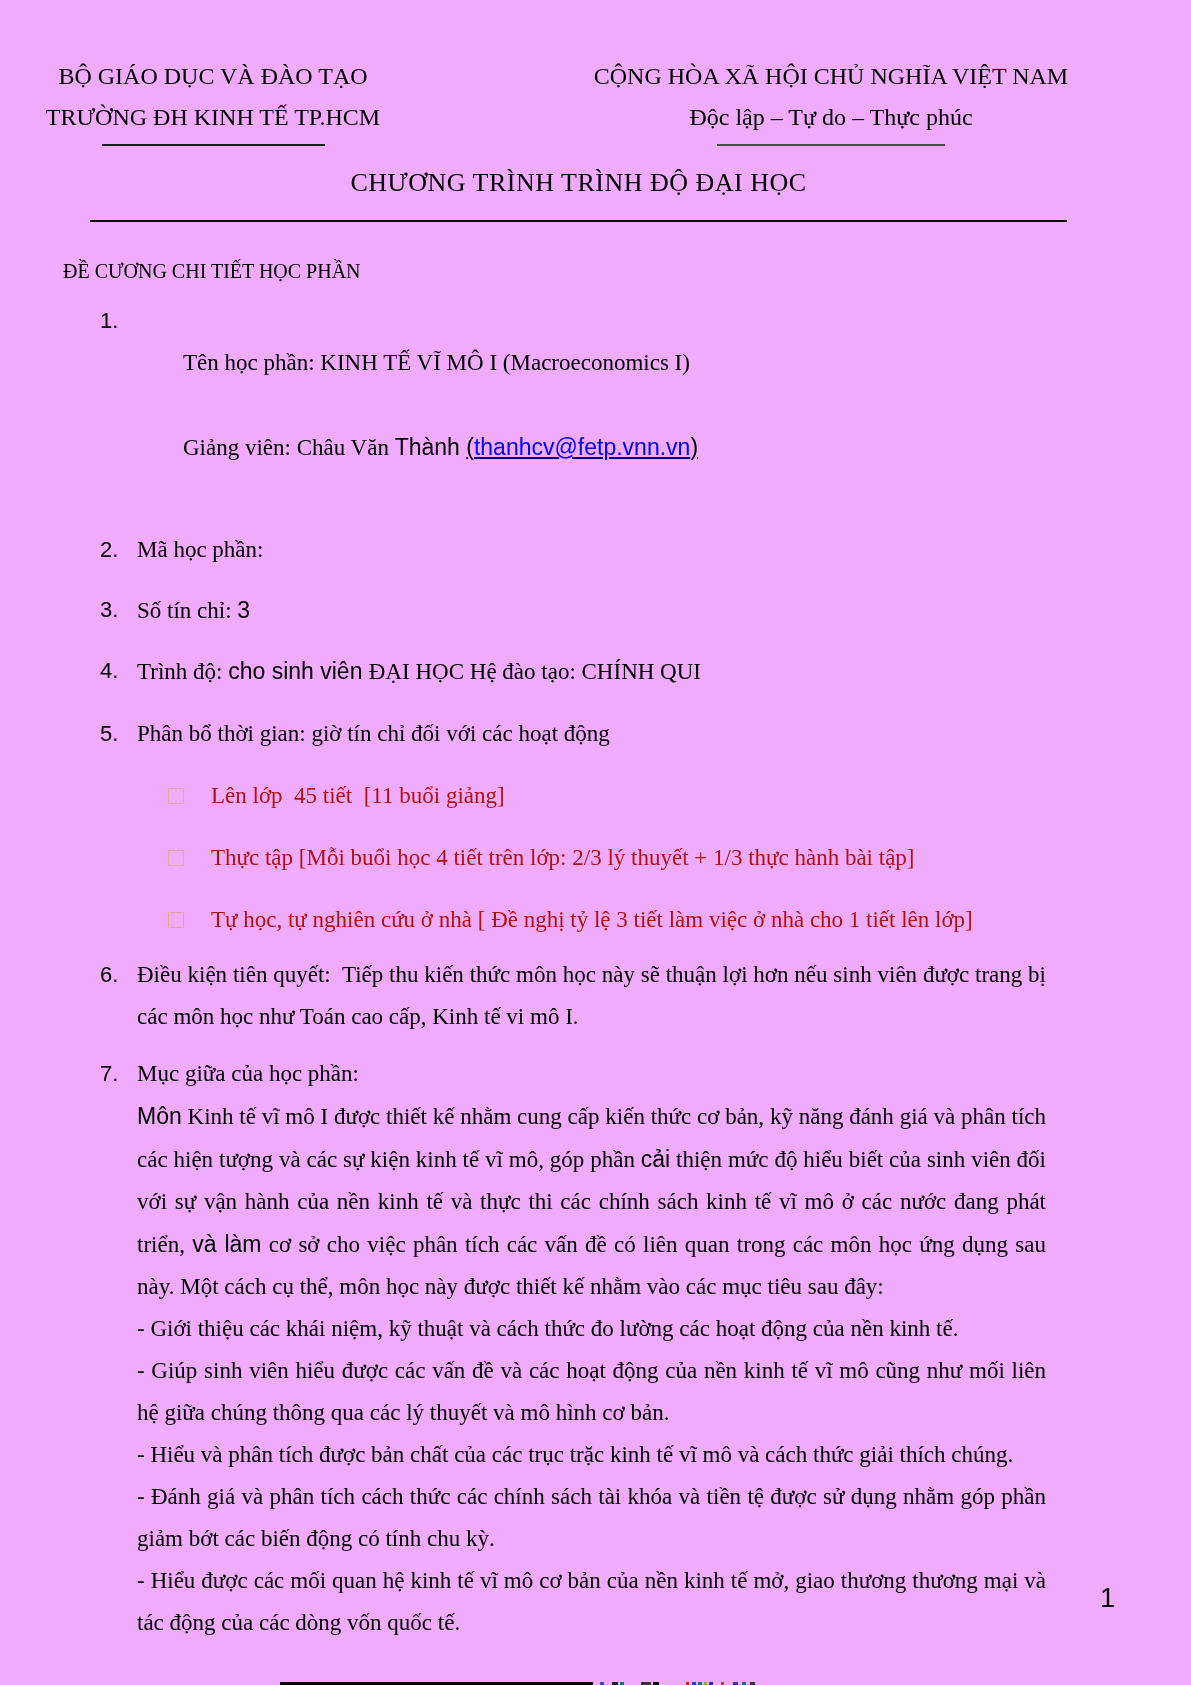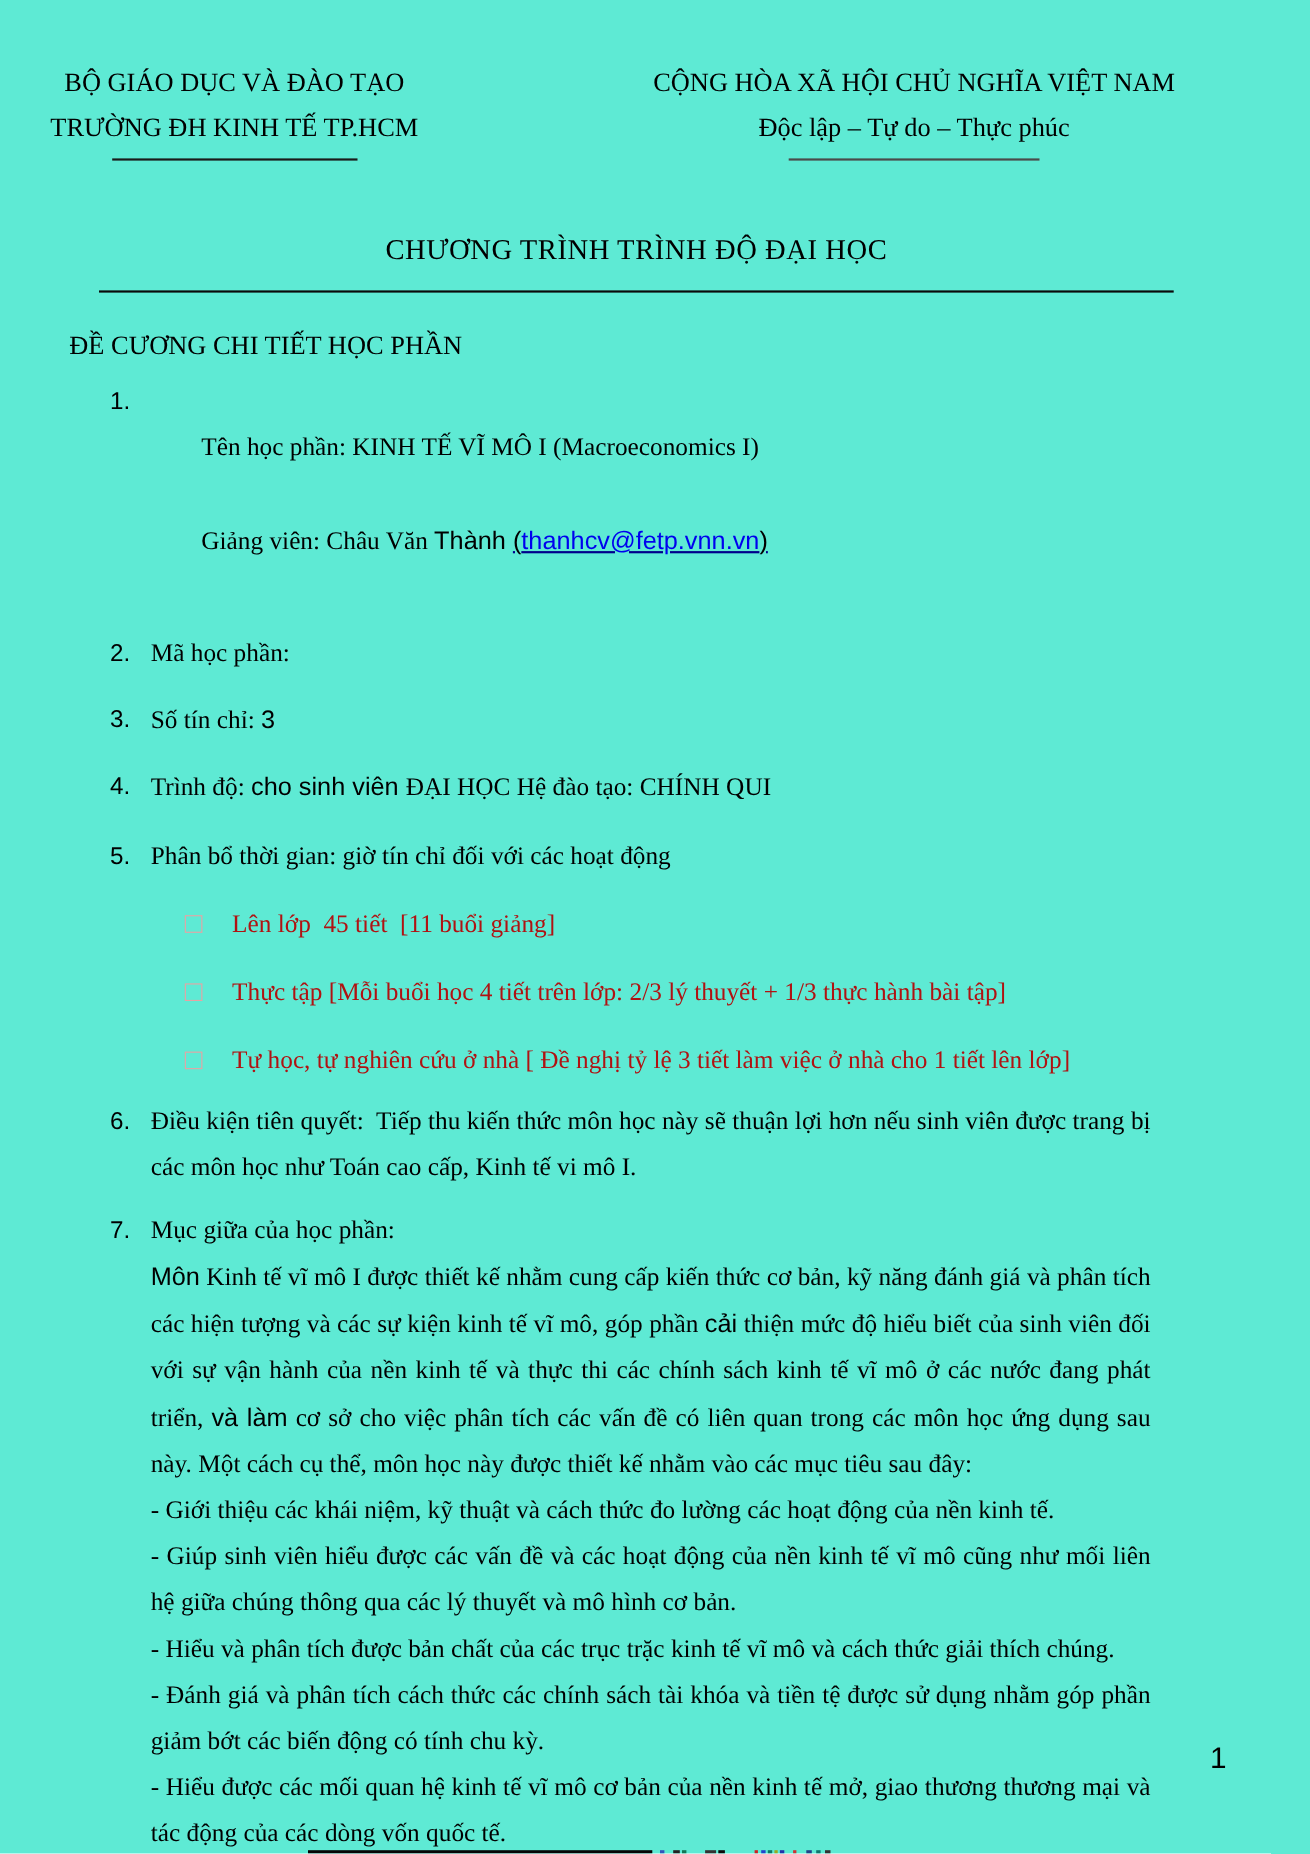--- a/index.html
+++ b/index.html
@@ -1,39 +1,39 @@
 <!DOCTYPE html>
 <html style="--accent-red: #B01212; --checkbox-pink: #E8A3A3; --link-blue: #0000EE;"><head>
 <meta charset="utf-8">
 <style>
   html,body { margin:0; padding:0; background:#ffffff; }
   body {
     width:1191px; height:1685px; position:relative; overflow:hidden;
     font-family:"Liberation Serif", serif; color:#000;
   }
-  .page { position:absolute; inset:0; background:#5eead4; }
+  .page { position:absolute; inset:0; background:#f0abfc; }
 
   
   .doc-header { display:flex; justify-content:space-between; padding:56px 120px 0 38px; }
   .hdr-block { text-align:center; font-size:24px; line-height:41px; }
   .hdr-left  { width:350px; }
   .hdr-right { width:480px; }
   .hdr-rule  { height:2px; margin:6px auto 0; }
   .hdr-rule.left  { width:223px; background:#1a1a1a; }
   .hdr-rule.right { width:228px; background:#4a4a4a; }
 
   
   .doc-title {
-    width:977px; margin:64px 0 0 90px; text-align:center;
+    width:977px; margin:20px 0 0 90px; text-align:center;
     font-size:26px; line-height:34px; letter-spacing:0.5px;
   }
   .title-rule { width:977px; height:2px; background:#0a0a0a; margin:20px 0 0 90px; }
 
   
-  .section-heading { margin:28px 0 0 63px; font-size:24px; line-height:42px; }
+  .section-heading { margin:28px 0 0 63px; font-size:20px; line-height:42px; }
 
   
   .content { margin:2px 145px 0 100px; font-size:23px; line-height:42px; }
   .item { display:flex; margin-top:18px; }
   .item-num {
     flex:none; width:37px;
     font-family:"Liberation Sans", sans-serif; font-size:22px;
   }
   .item-body { flex:1; text-align:justify; white-space:pre-wrap; }
   .sans { font-family:"Liberation Sans", sans-serif; }

